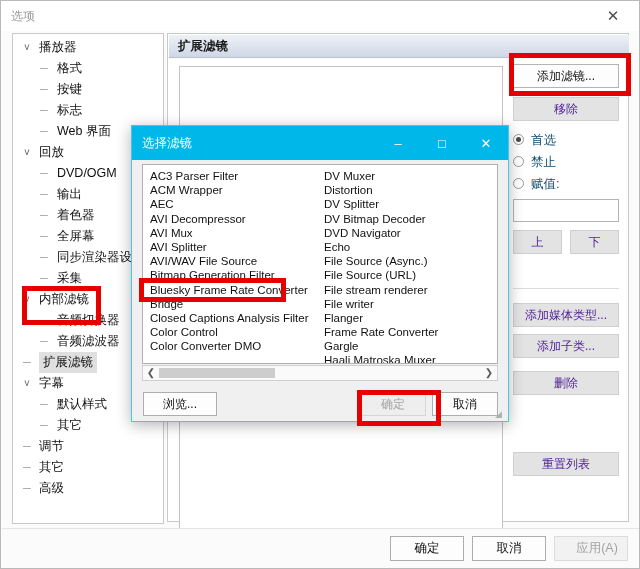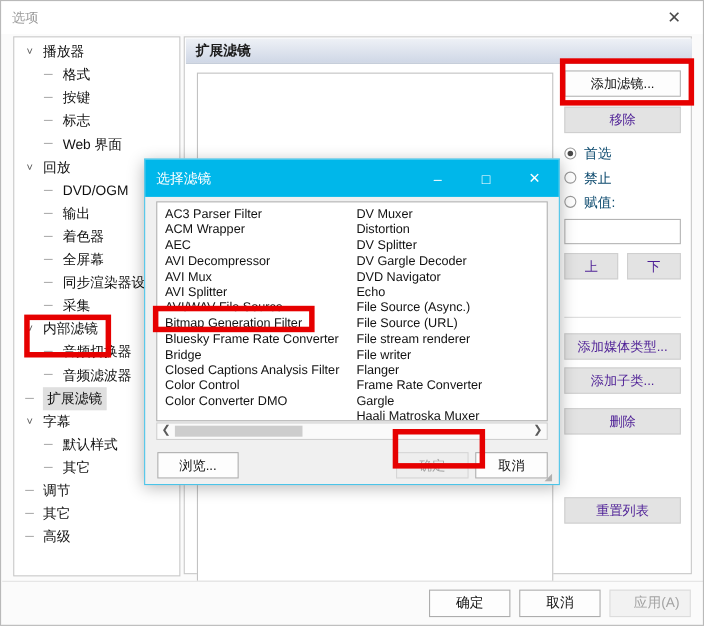--- a/index.html
+++ b/index.html
@@ -55,21 +55,21 @@
   .twobtn .btn{width:49px;}
   .sep{height:1px;background:#dcdcdc;margin:10px 0;}
 
   
   .bottombar{position:absolute;left:1px;top:497px;width:638px;height:39px;background:#fbfbfb;border-top:1px solid #e4e4e4;}
   .bbtn{position:absolute;top:7px;box-sizing:border-box;width:74px;height:25px;line-height:23px;text-align:center;
     background:#fdfdfd;border:1px solid #adadad;font-size:12.5px;color:#111;}
   .bbtn.dis{color:#a3a3a3;background:#f2f2f2;border-color:#dcdcdc;padding-left:12px;}
 
   
-  .dlg{position:absolute;left:131px;top:144px;width:378px;height:297px;background:#f0f0f0;
+  .dlg{position:absolute;left:131px;top:125px;width:378px;height:297px;background:#f0f0f0;
     border:1px solid #4bc4e8;box-sizing:border-box;box-shadow:0 3px 14px rgba(0,0,0,.30);}
   .dlg-title{position:absolute;left:0;top:0;width:376px;height:34px;background:#00b7ea;}
   .dlg-title .dt{position:absolute;left:10px;top:9px;font-size:12.5px;color:#ffffff;}
   .dlg-btns{position:absolute;right:0;top:0;height:34px;display:flex;}
   .dlg-btns div{width:44px;height:34px;display:flex;align-items:center;justify-content:center;color:#fff;font-size:13px;}
 
   .dlg-list{position:absolute;left:10px;top:38px;width:356px;height:200px;background:#fff;border:1px solid #b0b0b0;box-sizing:border-box;overflow:hidden;}
   .col{position:absolute;top:4px;}
   .colA{left:7px;}
   .colB{left:181px;}
@@ -271,21 +271,21 @@
           <div class="li">Bluesky Frame Rate Converter</div>
           <div class="li">Bridge</div>
           <div class="li">Closed Captions Analysis Filter</div>
           <div class="li">Color Control</div>
           <div class="li">Color Converter DMO</div>
         </div>
       <div class="col colB" id="dlg-col-b">
           <div class="li">DV Muxer</div>
           <div class="li">Distortion</div>
           <div class="li">DV Splitter</div>
-          <div class="li">DV Gargle Decoder</div>
+          <div class="li">DV Bitmap Decoder</div>
           <div class="li">DVD Navigator</div>
           <div class="li">Echo</div>
           <div class="li">File Source (Async.)</div>
           <div class="li">File Source (URL)</div>
           <div class="li">File stream renderer</div>
           <div class="li">File writer</div>
           <div class="li">Flanger</div>
           <div class="li">Frame Rate Converter</div>
           <div class="li">Gargle</div>
           <div class="li">Haali Matroska Muxer</div>

